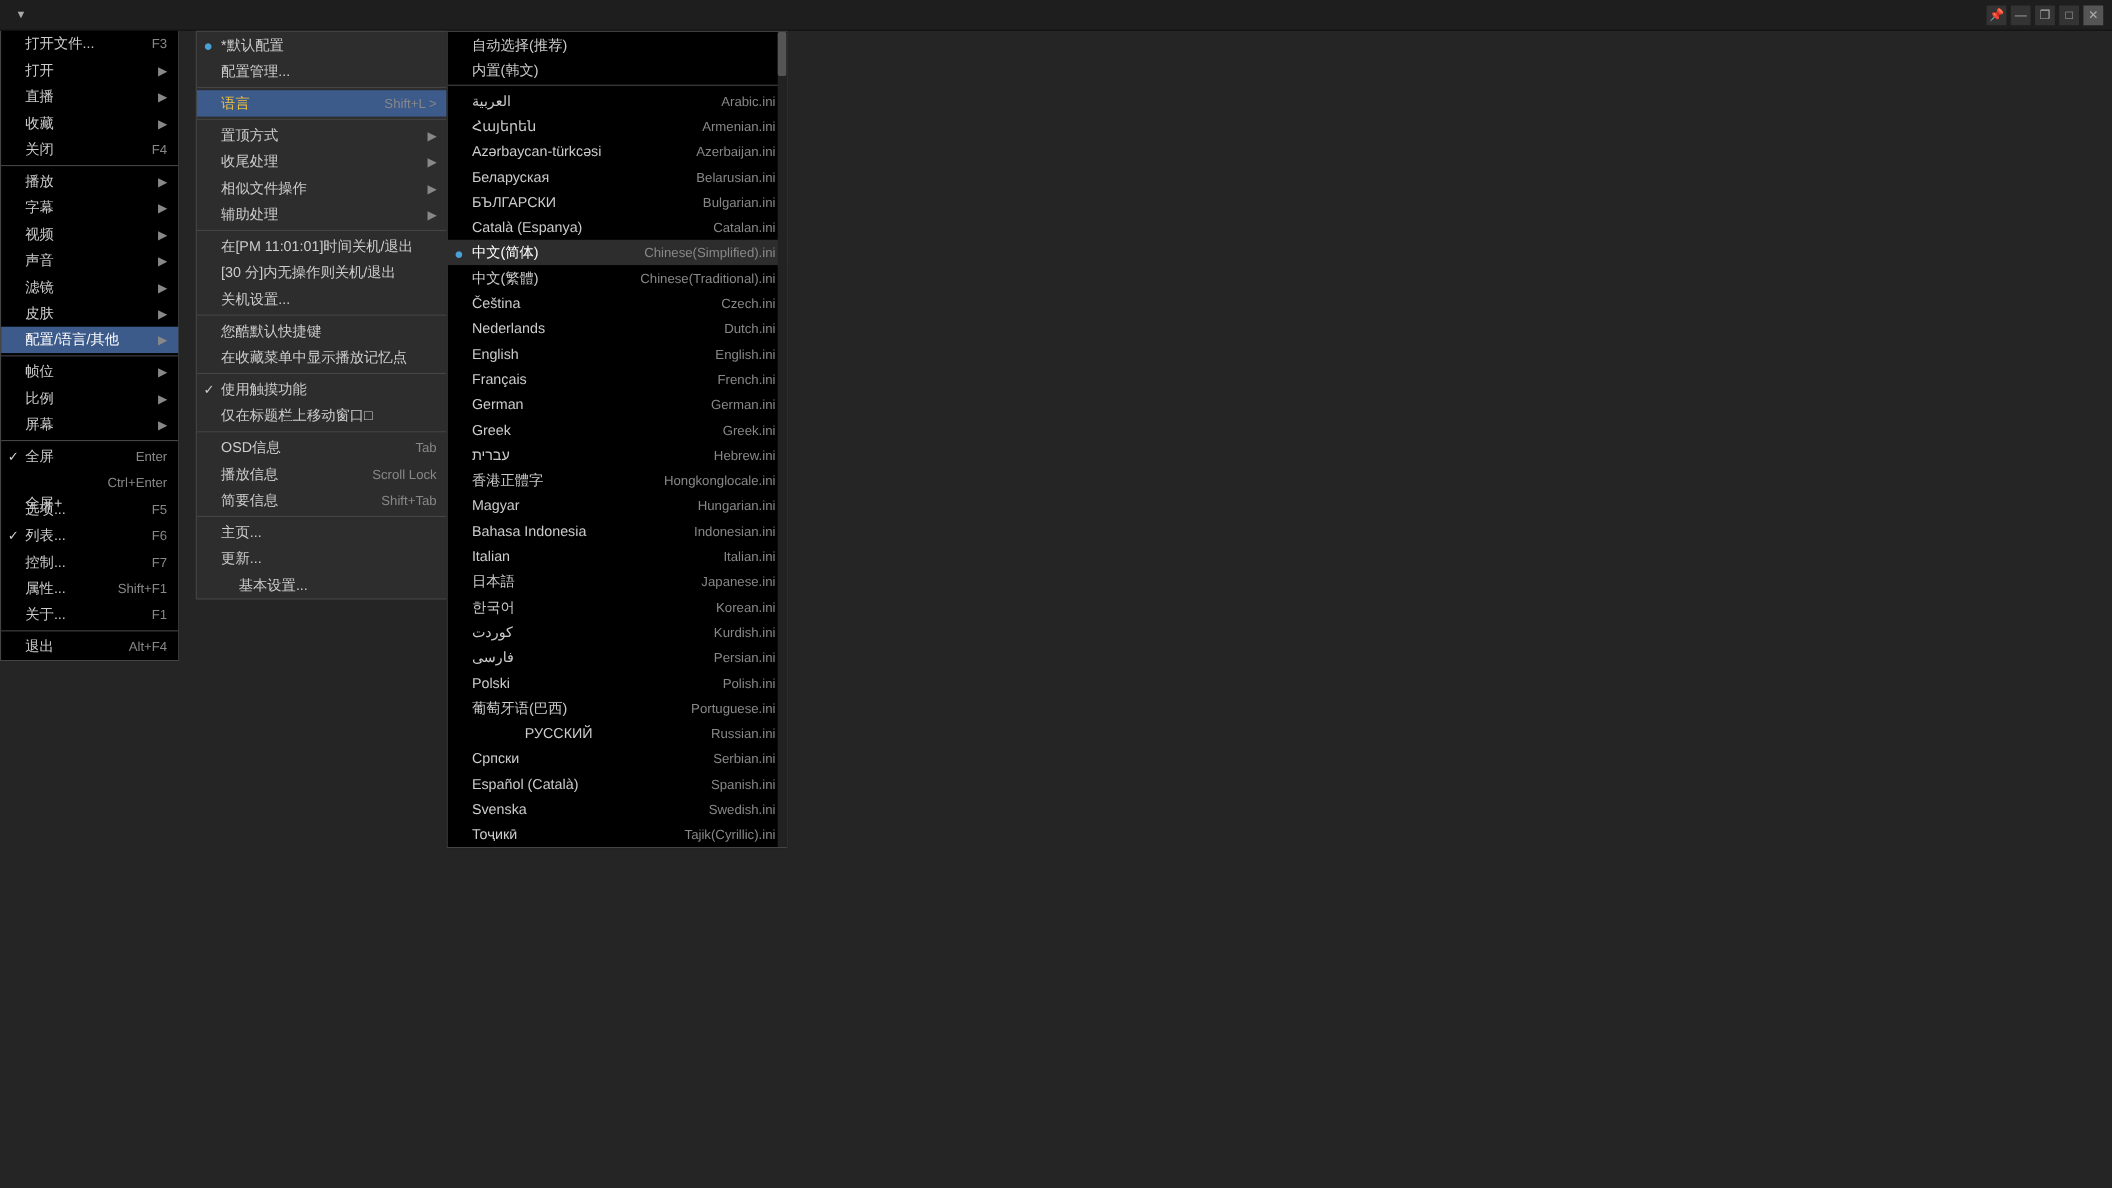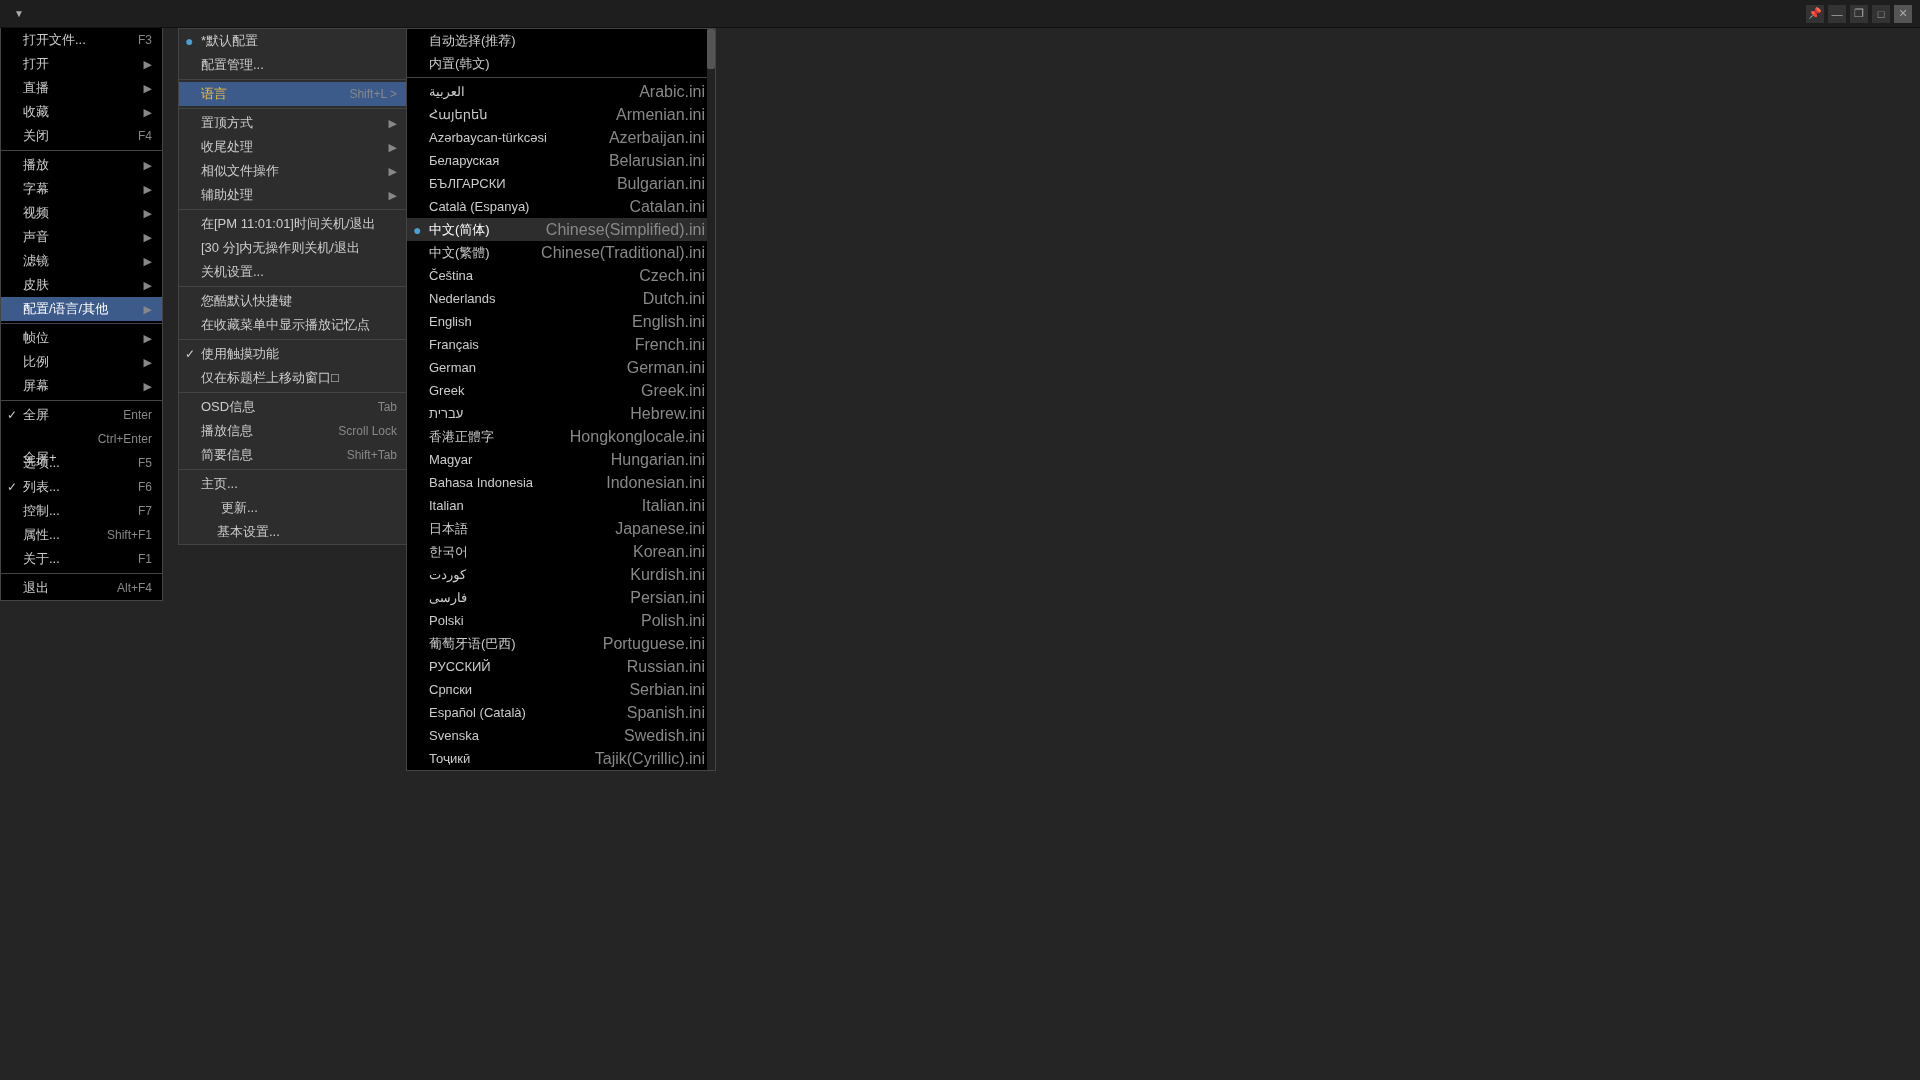--- a/index.html
+++ b/index.html
@@ -147,21 +147,21 @@
       white-space: nowrap;
       height: 23px;
       position: relative;
     }
     .lang-item.selected {
       background: #2d2d2d;
       color: #fff;
     }
     .lang-item .lang-file {
       color: #888;
-      font-size: 16px;
+      font-size: 12px;
     }
     .lang-item .lang-bullet {
       position: absolute;
       left: 6px;
       color: #4a9fd4;
       font-size: 14px;
     }
     .scrollbar-area {
       position: absolute;
       right: 0;
@@ -368,21 +368,21 @@
     </div>
     <div class="menu-item">
       <span style="flex: 1 1 0%;">简要信息</span>
       <span class="shortcut">Shift+Tab</span>
     </div>
     <div class="menu-separator"></div>
     <div class="menu-item">
       <span style="flex: 1 1 0%;">主页...</span>
     </div>
     <div class="menu-item">
-      <span style="flex: 1 1 0%; margin-left: 20px;">更新...</span>
+      <span style="flex: 1 1 0%;">更新...</span>
     </div>
     <div class="menu-item">
       <span style="flex: 1 1 0%; margin-left: 16px;">基本设置...</span>
     </div>
   </div>
 
 <div class="lang-menu" id="langMenu" style="left: 406px;">
   <div class="lang-item">
       <span style="flex: 1 1 0%;">自动选择(推荐)</span>
     </div>
@@ -485,21 +485,21 @@
     </div>
     <div class="lang-item">
       <span style="flex: 1 1 0%;">Polski</span>
       <span class="lang-file">Polish.ini</span>
     </div>
     <div class="lang-item">
       <span style="flex: 1 1 0%;">葡萄牙语(巴西)</span>
       <span class="lang-file">Portuguese.ini</span>
     </div>
     <div class="lang-item">
-      <span style="flex: 1 1 0%;">РУССКИЙ</span>
+      <span style="flex: 1 1 0%; margin-left: 48px;">РУССКИЙ</span>
       <span class="lang-file">Russian.ini</span>
     </div>
     <div class="lang-item">
       <span style="flex: 1 1 0%;">Српски</span>
       <span class="lang-file">Serbian.ini</span>
     </div>
     <div class="lang-item">
       <span style="flex: 1 1 0%;">Español (Català)</span>
       <span class="lang-file">Spanish.ini</span>
     </div>

